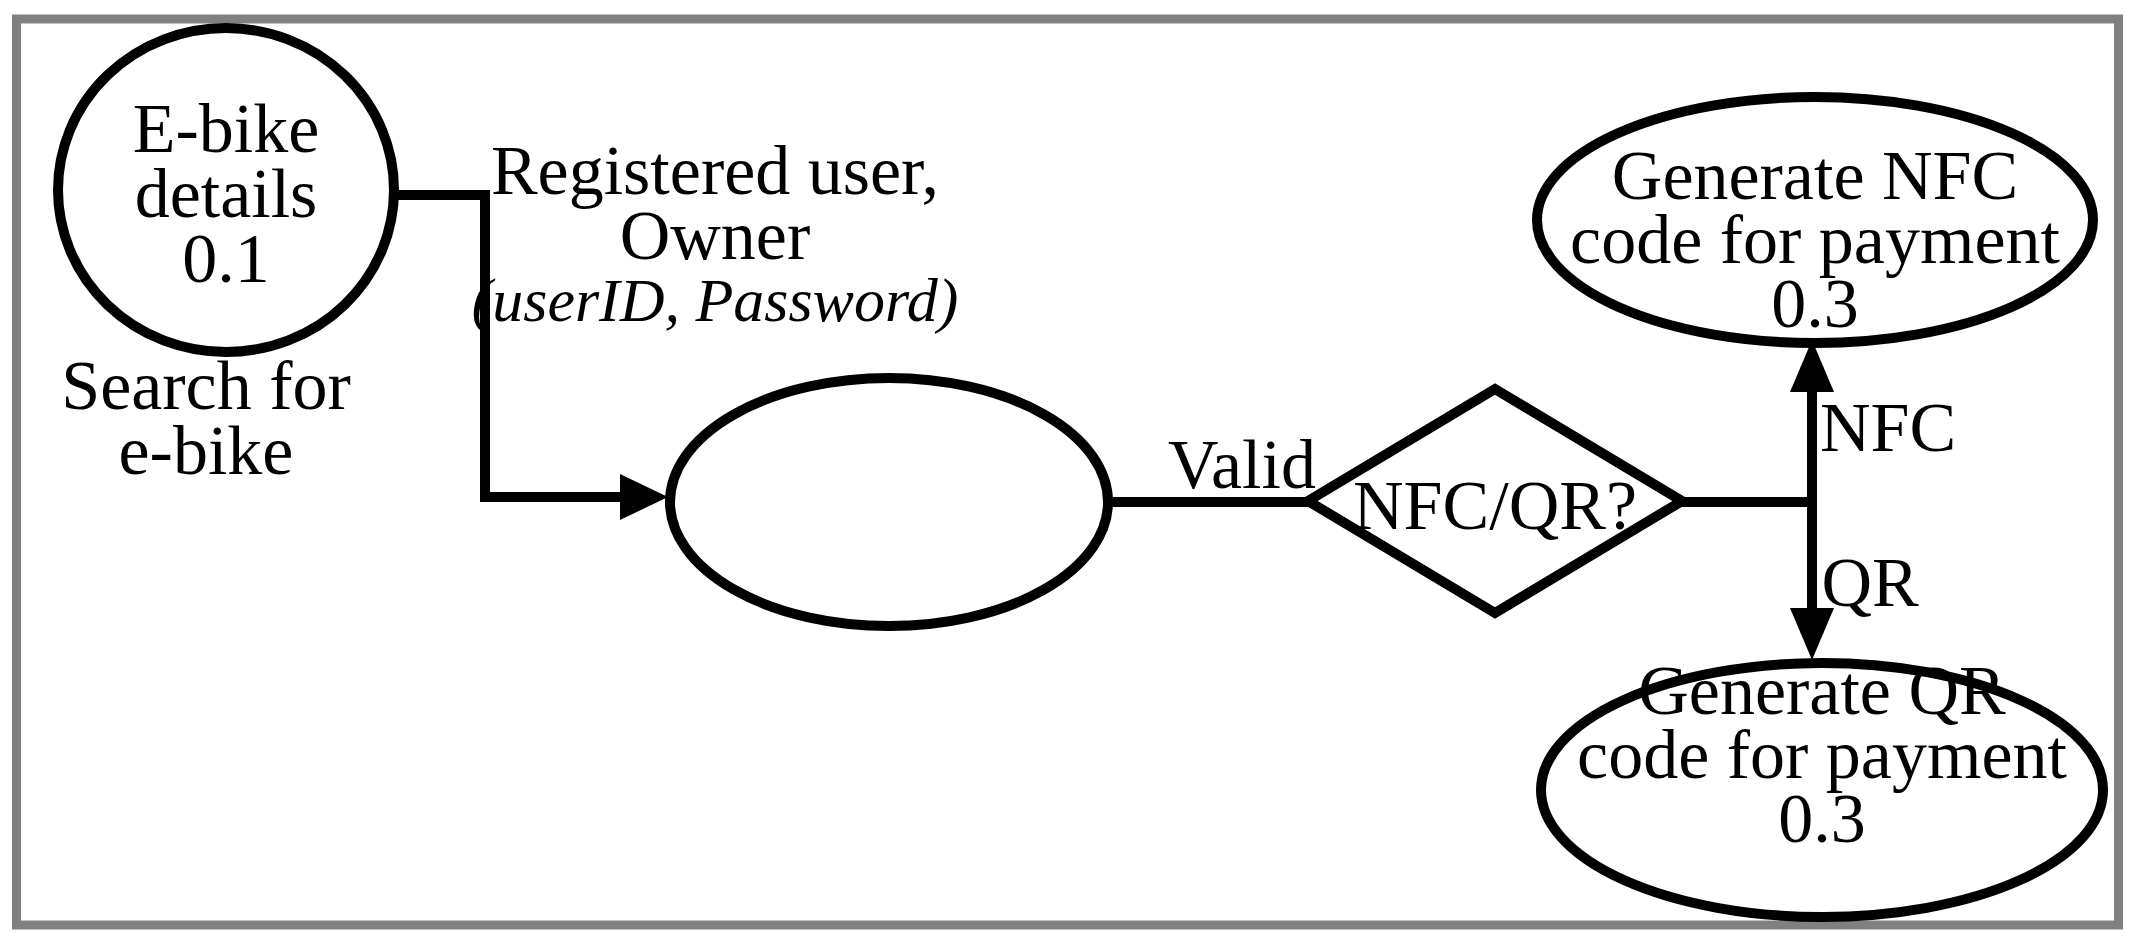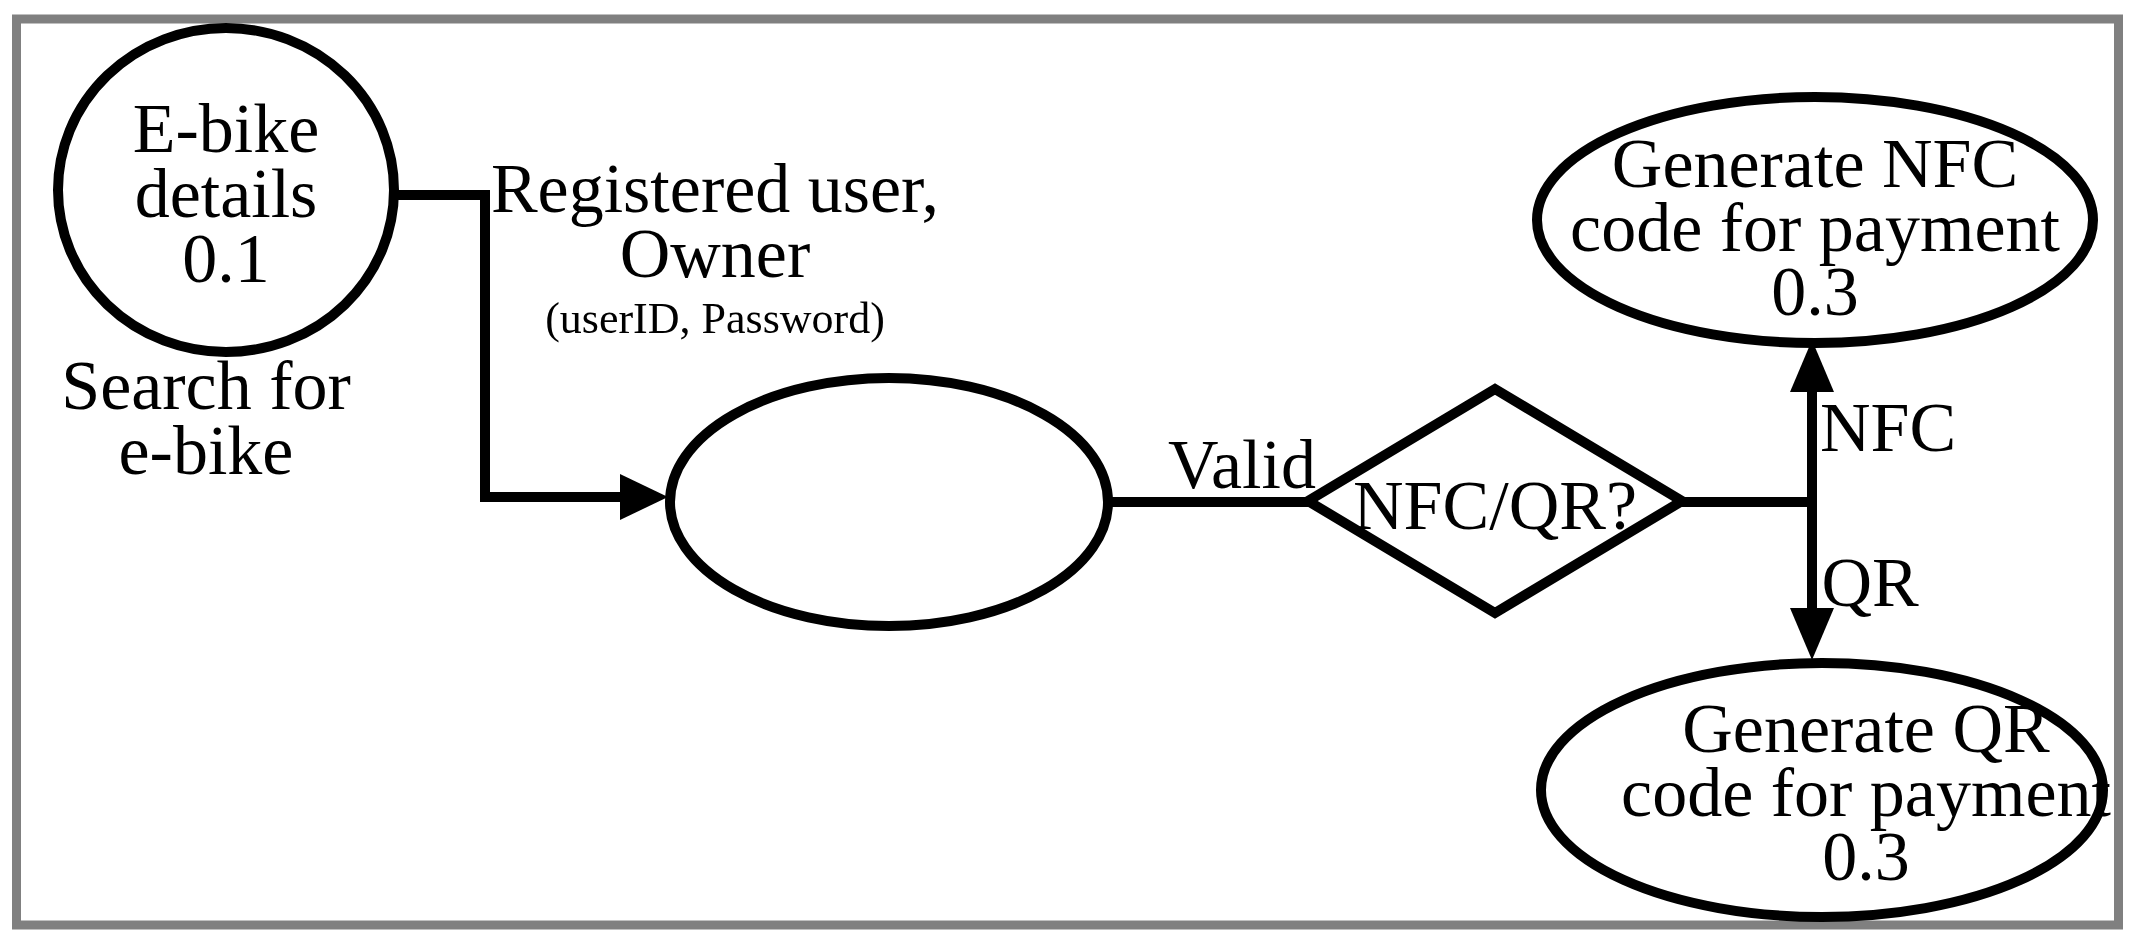--- a/index.html
+++ b/index.html
@@ -25,31 +25,31 @@
   .lbl {
     position: absolute;
     transform: translate(-50%, -50%);
     text-align: center;
     white-space: nowrap;
     font-size: 70px;
     line-height: 65px;
     color: #000000;
   }
   .lbl span { display: block; }
-  .small { font-size: 44px; }
+  .small { font-size: 62px; font-style: italic; }
   #lbl-ebike      { left: 226px;  top: 193px; }
   #lbl-search     { left: 206px;  top: 418px; }
-  #lbl-registered { left: 715px;  top: 235px; margin-top: 18px; }
+  #lbl-registered { left: 715px;  top: 235px; }
   #lbl-book       { left: 889px;  top: 507px; line-height: 64px; }
   #lbl-valid      { left: 1242px; top: 464px; text-align: center; }
   #lbl-decision   { left: 1495px; top: 505px; }
   #lbl-nfc        { left: 1888px; top: 427px; text-align: right; }
   #lbl-qr         { left: 1870px; top: 582px; }
-  #lbl-gen-nfc    { left: 1815px; top: 228px; line-height: 64px; }
-  #lbl-gen-qr     { left: 1822px; top: 793px; line-height: 64px; margin-left: 44px; }
+  #lbl-gen-nfc    { left: 1815px; top: 240px; line-height: 64px; }
+  #lbl-gen-qr     { left: 1822px; top: 755px; line-height: 64px; }
 </style>
 </head>
 <body>
 
 <div class="stage">
 
   <svg width="2138" height="946" viewBox="0 0 2138 946">
 
     <rect x="16.5" y="19" width="2102" height="906" fill="none" stroke="#808080" stroke-width="9"></rect>
 

